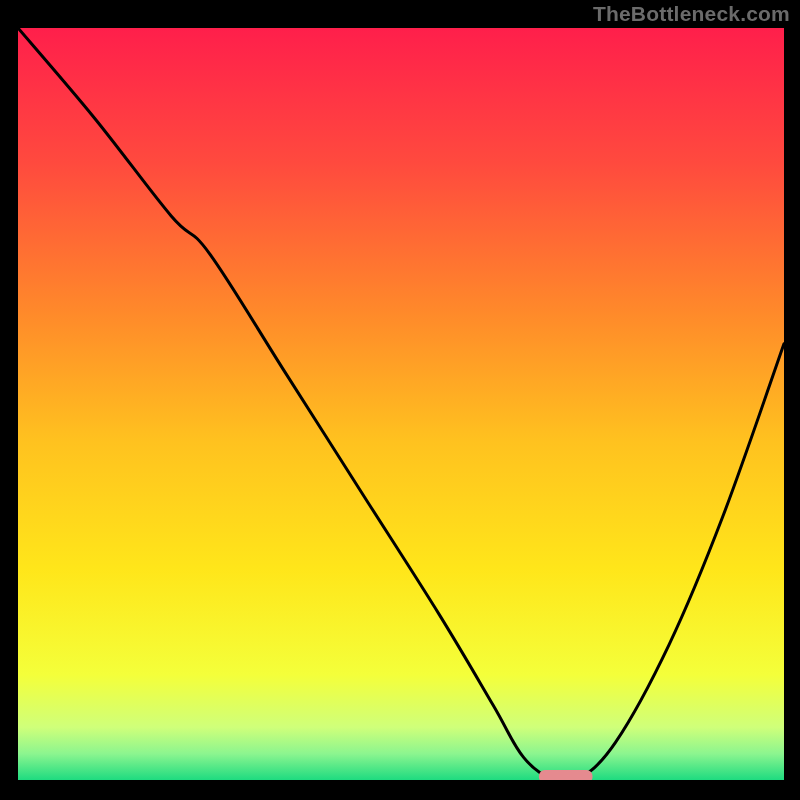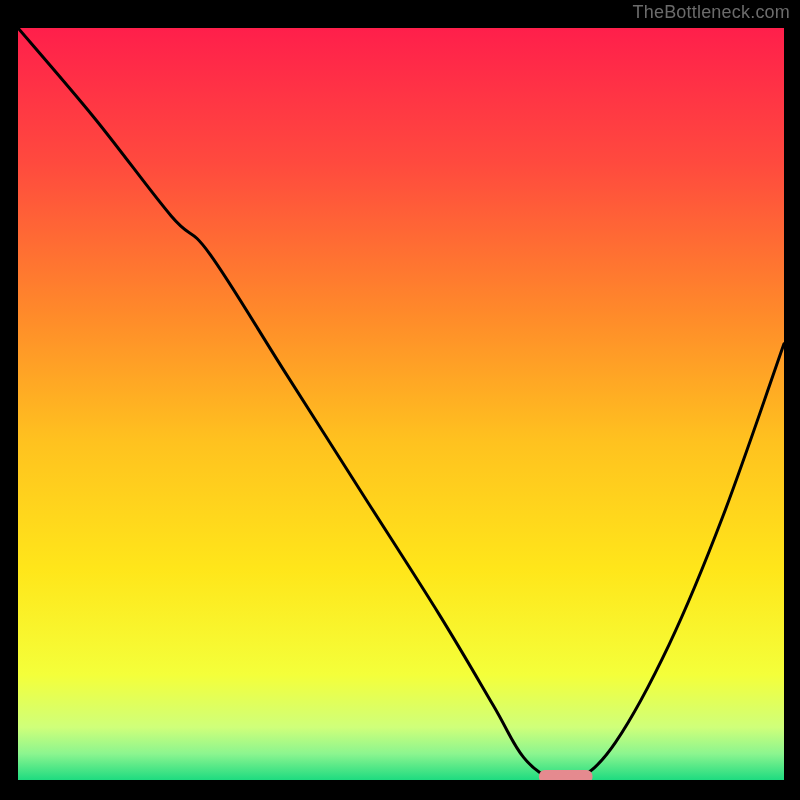--- a/index.html
+++ b/index.html
@@ -15,22 +15,22 @@
     position: relative;
     width: 800px;
     height: 800px;
     background: #000;
   }
   .watermark {
     position: absolute;
     top: 2px;
     right: 10px;
     color: #6b6b6b;
-    font-size: 18px;
-    font-weight: 400;
+    font-size: 21px;
+    font-weight: 700;
     letter-spacing: 0.2px;
     z-index: 20;
   }
   svg.chart {
     position: absolute;
     top: 0;
     left: 0;
     width: 800px;
     height: 800px;
     display: block;

